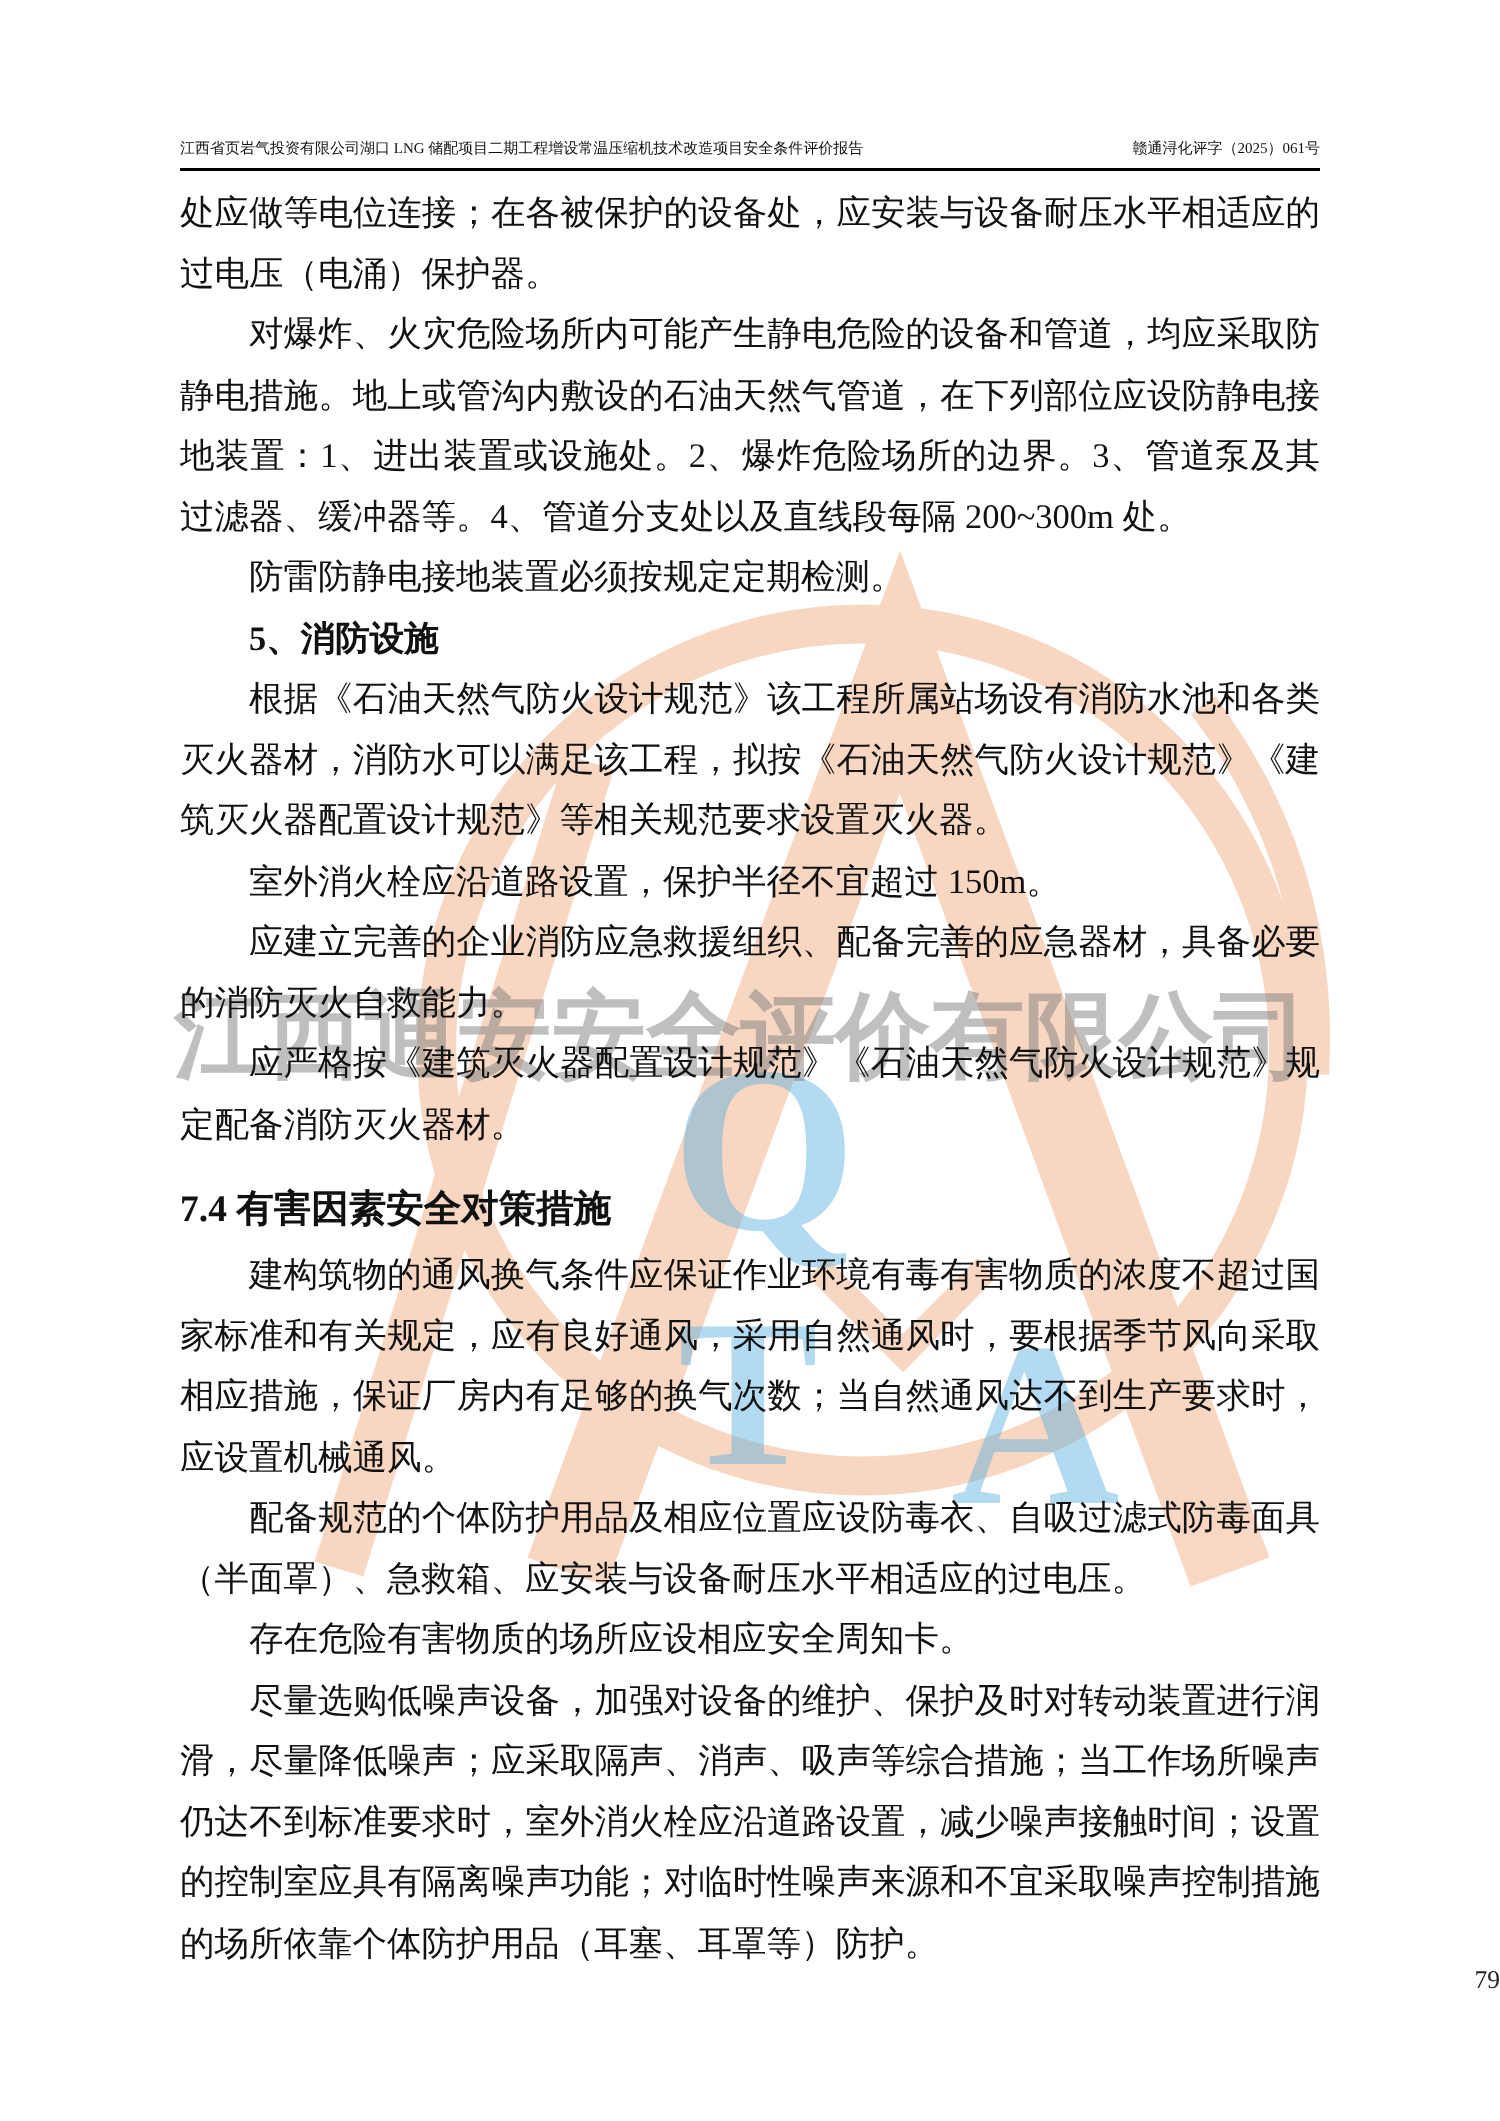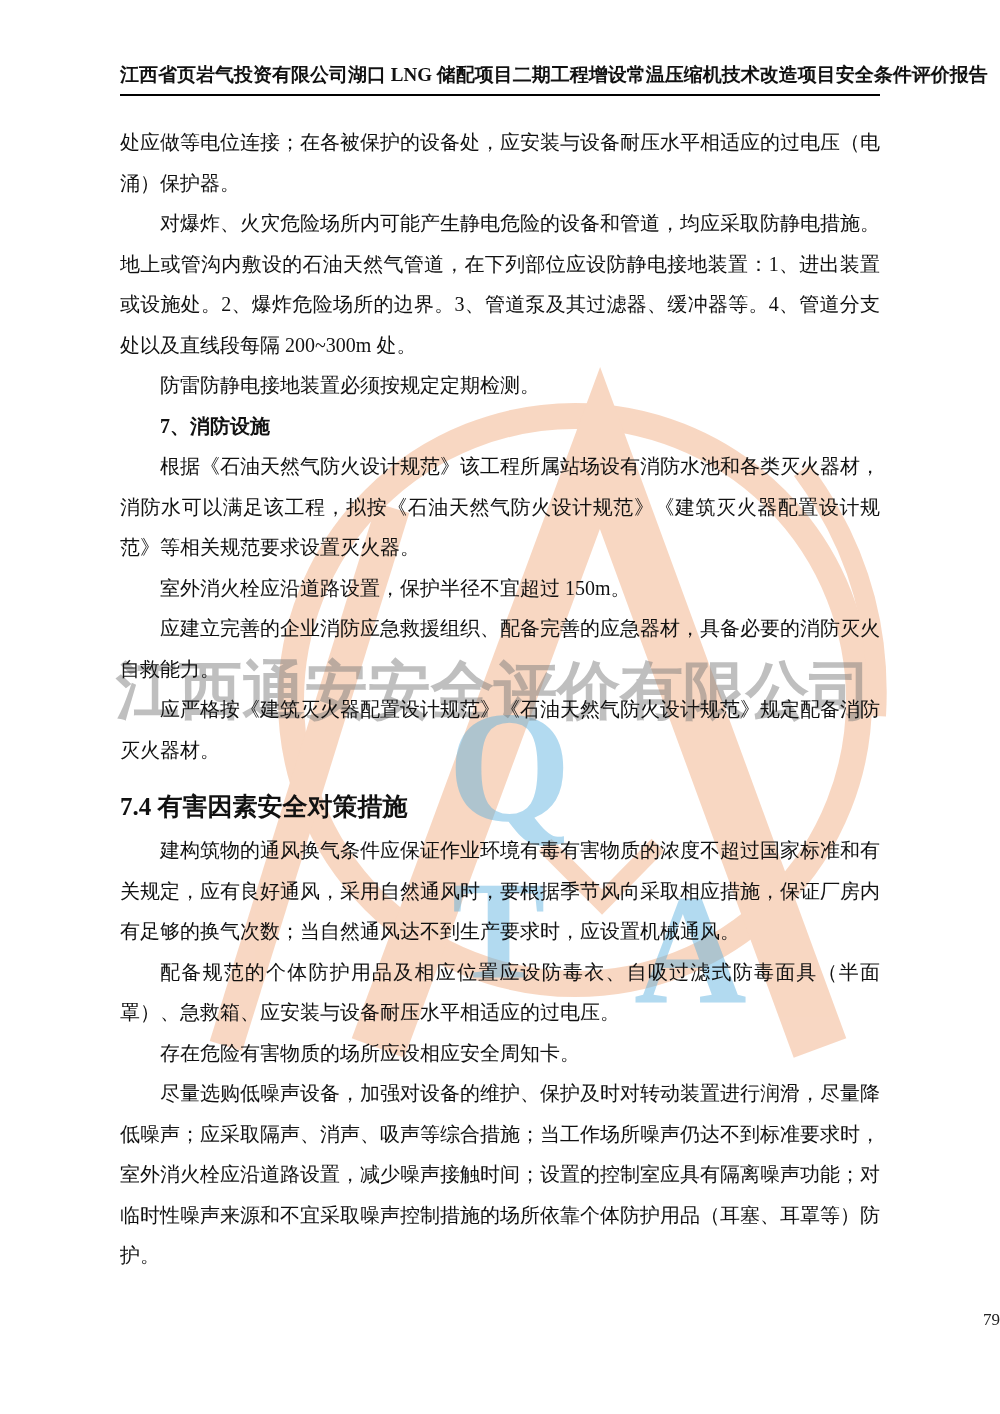--- a/index.html
+++ b/index.html
@@ -23,34 +23,34 @@
   .wm-q{left:448px;top:688px;font-size:158px;}
   .wm-t{left:452px;top:860px;font-size:140px;}
   .wm-a{left:634px;top:872px;font-size:156px;}
   .wm-company{
     position:absolute;left:116px;top:648px;width:770px;
     font-size:63px;letter-spacing:0px;white-space:nowrap;
     font-weight:bold;color:rgba(118,118,118,0.47);
   }
   
   .header{
-    position:absolute;left:120px;top:62px;width:760px;z-index:2;
+    position:absolute;left:120px;top:92px;width:760px;z-index:2;
     display:flex;justify-content:space-between;align-items:flex-end;
-    font-size:19px;font-weight:bold;
+    font-size:10px;font-weight:normal;
     border-bottom:2px solid #000;
     padding-bottom:6px;
     white-space:nowrap;
   }
   .header .doc-no{margin-left:18px;}
   
   .content{
     position:absolute;left:120px;top:122px;width:760px;z-index:1;
   }
   .para{
-    font-size:20px;line-height:40.5px;
+    font-size:23px;line-height:40.5px;
     text-align:justify;text-justify:inter-ideograph;
     margin:0;
   }
   .indent{text-indent:2em;}
   .sec-head{font-weight:bold;}
   .chapter-head{
     font-weight:bold;font-size:25px;line-height:42px;
     margin-top:16px;margin-bottom:2px;text-align:left;
   }
   
@@ -82,21 +82,21 @@
 
   <div class="header">
     <span>江西省页岩气投资有限公司湖口 LNG 储配项目二期工程增设常温压缩机技术改造项目安全条件评价报告</span>
     <span class="doc-no">赣通浔化评字（2025）061号</span>
   </div>
 
   <div class="content">
     <p class="para">处应做等电位连接；在各被保护的设备处，应安装与设备耐压水平相适应的过电压（电涌）保护器。</p>
     <p class="para indent">对爆炸、火灾危险场所内可能产生静电危险的设备和管道，均应采取防静电措施。地上或管沟内敷设的石油天然气管道，在下列部位应设防静电接地装置：1、进出装置或设施处。2、爆炸危险场所的边界。3、管道泵及其过滤器、缓冲器等。4、管道分支处以及直线段每隔 200~300m 处。</p>
     <p class="para indent">防雷防静电接地装置必须按规定定期检测。</p>
-    <p class="para indent sec-head">7、消防设施</p>
+    <p class="para indent sec-head">5、消防设施</p>
     <p class="para indent">根据《石油天然气防火设计规范》该工程所属站场设有消防水池和各类灭火器材，消防水可以满足该工程，拟按《石油天然气防火设计规范》《建筑灭火器配置设计规范》等相关规范要求设置灭火器。</p>
     <p class="para indent">室外消火栓应沿道路设置，保护半径不宜超过 150m。</p>
     <p class="para indent">应建立完善的企业消防应急救援组织、配备完善的应急器材，具备必要的消防灭火自救能力。</p>
     <p class="para indent">应严格按《建筑灭火器配置设计规范》《石油天然气防火设计规范》规定配备消防灭火器材。</p>
     <p class="para chapter-head">7.4 有害因素安全对策措施</p>
     <p class="para indent">建构筑物的通风换气条件应保证作业环境有毒有害物质的浓度不超过国家标准和有关规定，应有良好通风，采用自然通风时，要根据季节风向采取相应措施，保证厂房内有足够的换气次数；当自然通风达不到生产要求时，应设置机械通风。</p>
     <p class="para indent">配备规范的个体防护用品及相应位置应设防毒衣、自吸过滤式防毒面具（半面罩）、急救箱、应安装与设备耐压水平相适应的过电压。</p>
     <p class="para indent">存在危险有害物质的场所应设相应安全周知卡。</p>
     <p class="para indent">尽量选购低噪声设备，加强对设备的维护、保护及时对转动装置进行润滑，尽量降低噪声；应采取隔声、消声、吸声等综合措施；当工作场所噪声仍达不到标准要求时，室外消火栓应沿道路设置，减少噪声接触时间；设置的控制室应具有隔离噪声功能；对临时性噪声来源和不宜采取噪声控制措施的场所依靠个体防护用品（耳塞、耳罩等）防护。</p>
   </div>

